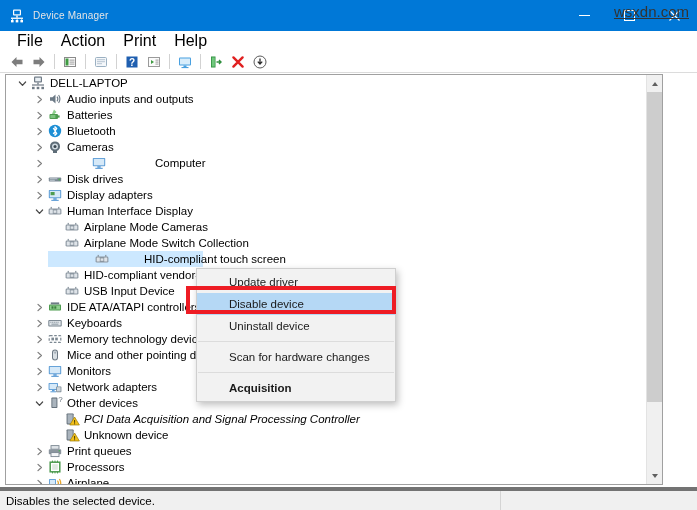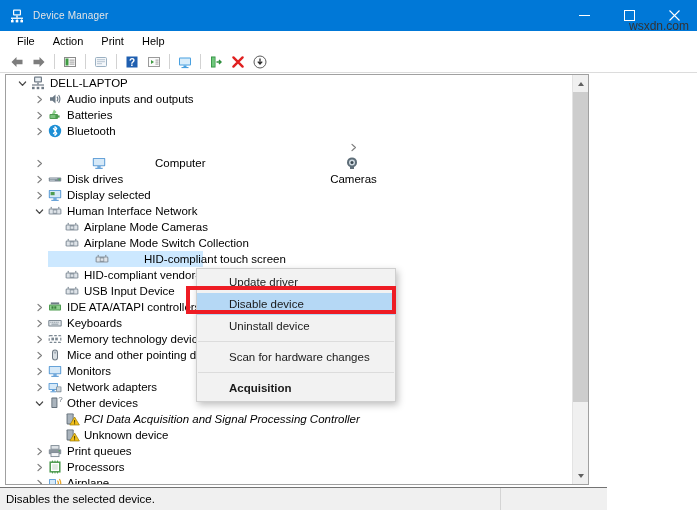--- a/index.html
+++ b/index.html
@@ -25,38 +25,38 @@
   .wincontrols{position:absolute;right:0;top:0;height:31px;display:flex;}
   .wc{width:45px;height:31px;display:flex;align-items:center;justify-content:center;}
   .wc svg{display:block;}
 
   
   .menubar{
     position:absolute;left:0;top:31px;width:697px;height:20px;
     background:#ffffff;display:flex;align-items:center;padding-left:8px;box-sizing:border-box;
   }
   .menu-item{
-    font-size:11px;color:#000;padding:2px 9px;cursor:default;white-space:nowrap;
+    font-size:16px;color:#000;padding:2px 9px;cursor:default;white-space:nowrap;
   }
 
   
   .toolbar{
     position:absolute;left:0;top:51px;width:697px;height:21px;
     background:#ffffff;display:flex;align-items:center;padding-left:6px;box-sizing:border-box;
   }
   .tb-btn{
     width:22px;height:19px;display:flex;align-items:center;justify-content:center;flex:none;
   }
   .tb-sep{width:1px;height:15px;background:#d2d2d2;margin:0 4px;flex:none;}
 
   .tb-line{position:absolute;left:0;top:72px;width:697px;height:1px;background:#dcdcdc;}
 
   
   .treepane{
-    position:absolute;left:5px;top:74px;width:584px;height:411px;
+    position:absolute;left:5px;top:74px;width:658px;height:411px;
     background:#ffffff;border:1px solid #a0a0a0;box-sizing:border-box;overflow:hidden;
   }
   .treeinner{position:absolute;left:0;top:0;width:670px;height:409px;overflow:hidden;}
 
   .row{
     height:16px;display:flex;align-items:center;white-space:nowrap;position:relative;
   }
   .twisty{
     width:16px;height:16px;flex:none;display:flex;align-items:center;justify-content:center;
   }
@@ -92,30 +92,30 @@
   .ctx-item.bold{font-weight:bold;}
   .ctx-item.highlight{background:#b5d8f5;}
   .ctx-sep{height:1px;background:#dcdcdc;margin:4px 1px;}
   .ctx-redbox{
     position:absolute;left:186px;top:286px;width:210px;height:28px;
     border:4px solid #ee1c24;box-sizing:border-box;z-index:50;pointer-events:none;
   }
 
   
   .statusbar{
-    position:absolute;left:0;top:487px;width:607px;height:23px;background:#f0f0f0;
-    border-top:1px solid #737373;box-sizing:border-box;display:flex;align-items:center;
+    position:absolute;left:0;top:487px;width:697px;height:23px;background:#f0f0f0;
+    border-top:4px solid #737373;box-sizing:border-box;display:flex;align-items:center;
   }
   .status-text{font-size:11.5px;color:#000;padding-left:6px;white-space:nowrap;}
   .status-cell{
     position:absolute;left:500px;top:0;width:197px;height:22px;
     border-left:1px solid #d4d4d4;box-sizing:border-box;
   }
   .watermark{
-    position:absolute;right:8px;top:19px;font-size:12px;color:#333;
+    position:absolute;right:8px;top:3px;font-size:15px;color:#333;text-decoration:underline;
   }
 </style>
 </head>
 <body>
 
 <div id="app">
 
   <div class="titlebar">
     <div class="title-icon">
       <svg width="16" height="16" viewBox="0 0 16 16">
@@ -287,21 +287,21 @@
             <svg width="9" height="9" viewBox="0 0 9 9">
               <path d="M3 1.4 L6.4 4.5 L3 7.6" stroke="#7d7d7d" stroke-width="1.25" fill="none" stroke-linecap="round" stroke-linejoin="round"></path>
             </svg>
           </div>
           <div class="ticon"><svg width="16" height="16" viewBox="0 0 16 16">
               <circle cx="8" cy="8" r="6.2" fill="#1e8fd5"></circle>
               <path d="M6.2 5 L9.8 10.6 L8 12.4 L8 3.6 L9.8 5.4 L6.2 11" stroke="#ffffff" stroke-width="1.15" fill="none" stroke-linejoin="round"></path>
             </svg></div>
           <span class="tlabel">Bluetooth</span>
         </div>
-        <div class="row" style="padding-left: 25px; flex-direction: column;">
+        <div class="row" style="padding-left: 25px;">
           <div class="twisty">
             <svg width="9" height="9" viewBox="0 0 9 9">
               <path d="M3 1.4 L6.4 4.5 L3 7.6" stroke="#7d7d7d" stroke-width="1.25" fill="none" stroke-linecap="round" stroke-linejoin="round"></path>
             </svg>
           </div>
           <div class="ticon"><svg width="16" height="16" viewBox="0 0 16 16">
               <circle cx="8" cy="7.4" r="5" fill="#5e6d78"></circle>
               <circle cx="8" cy="7.4" r="3" fill="#cfd9e0"></circle>
               <circle cx="8" cy="7.4" r="1.5" fill="#3a4750"></circle>
               <rect x="6" y="12" width="4" height="2" fill="#5e6d78"></rect>
@@ -342,37 +342,37 @@
               <path d="M3 1.4 L6.4 4.5 L3 7.6" stroke="#7d7d7d" stroke-width="1.25" fill="none" stroke-linecap="round" stroke-linejoin="round"></path>
             </svg>
           </div>
           <div class="ticon"><svg width="16" height="16" viewBox="0 0 16 16">
               <rect x="1.8" y="3" width="12.4" height="8.2" rx="0.7" fill="#5b9bd5"></rect>
               <rect x="2.8" y="3.9" width="10.4" height="6.4" fill="#d6e9f8"></rect>
               <rect x="6.3" y="11.2" width="3.4" height="1.6" fill="#5b9bd5"></rect>
               <rect x="4.3" y="12.8" width="7.4" height="1.1" fill="#5b9bd5"></rect>
               <rect x="3.6" y="5" width="4" height="3.2" fill="#4d9b4f"></rect>
             </svg></div>
-          <span class="tlabel">Display selected</span>
+          <span class="tlabel">Display adapters</span>
         </div>
         <div class="row" style="padding-left: 25px;">
           <div class="twisty">
             <svg width="9" height="9" viewBox="0 0 9 9">
               <path d="M1.4 3 L4.5 6.4 L7.6 3" stroke="#4a4a4a" stroke-width="1.25" fill="none" stroke-linecap="round" stroke-linejoin="round"></path>
             </svg>
           </div>
           <div class="ticon"><svg width="16" height="16" viewBox="0 0 16 16">
               <rect x="1.6" y="5.6" width="12.8" height="6" rx="1.4" fill="#8b96a0"></rect>
               <rect x="2.7" y="6.6" width="3.1" height="4" rx="0.5" fill="#dfe4e9"></rect>
               <rect x="10.2" y="6.6" width="3.1" height="4" rx="0.5" fill="#dfe4e9"></rect>
               <rect x="6.6" y="7.4" width="2.8" height="2.4" fill="#dfe4e9"></rect>
               <rect x="3.6" y="3.9" width="1.3" height="1.9" fill="#8b96a0"></rect>
               <rect x="11.1" y="3.9" width="1.3" height="1.9" fill="#8b96a0"></rect>
             </svg></div>
-          <span class="tlabel">Human Interface Network</span>
+          <span class="tlabel">Human Interface Display</span>
         </div>
         <div class="row" style="padding-left: 42px;">
           <div class="twisty"></div>
           <div class="ticon"><svg width="16" height="16" viewBox="0 0 16 16">
               <rect x="1.6" y="5.6" width="12.8" height="6" rx="1.4" fill="#8b96a0"></rect>
               <rect x="2.7" y="6.6" width="3.1" height="4" rx="0.5" fill="#dfe4e9"></rect>
               <rect x="10.2" y="6.6" width="3.1" height="4" rx="0.5" fill="#dfe4e9"></rect>
               <rect x="6.6" y="7.4" width="2.8" height="2.4" fill="#dfe4e9"></rect>
               <rect x="3.6" y="3.9" width="1.3" height="1.9" fill="#8b96a0"></rect>
               <rect x="11.1" y="3.9" width="1.3" height="1.9" fill="#8b96a0"></rect>

